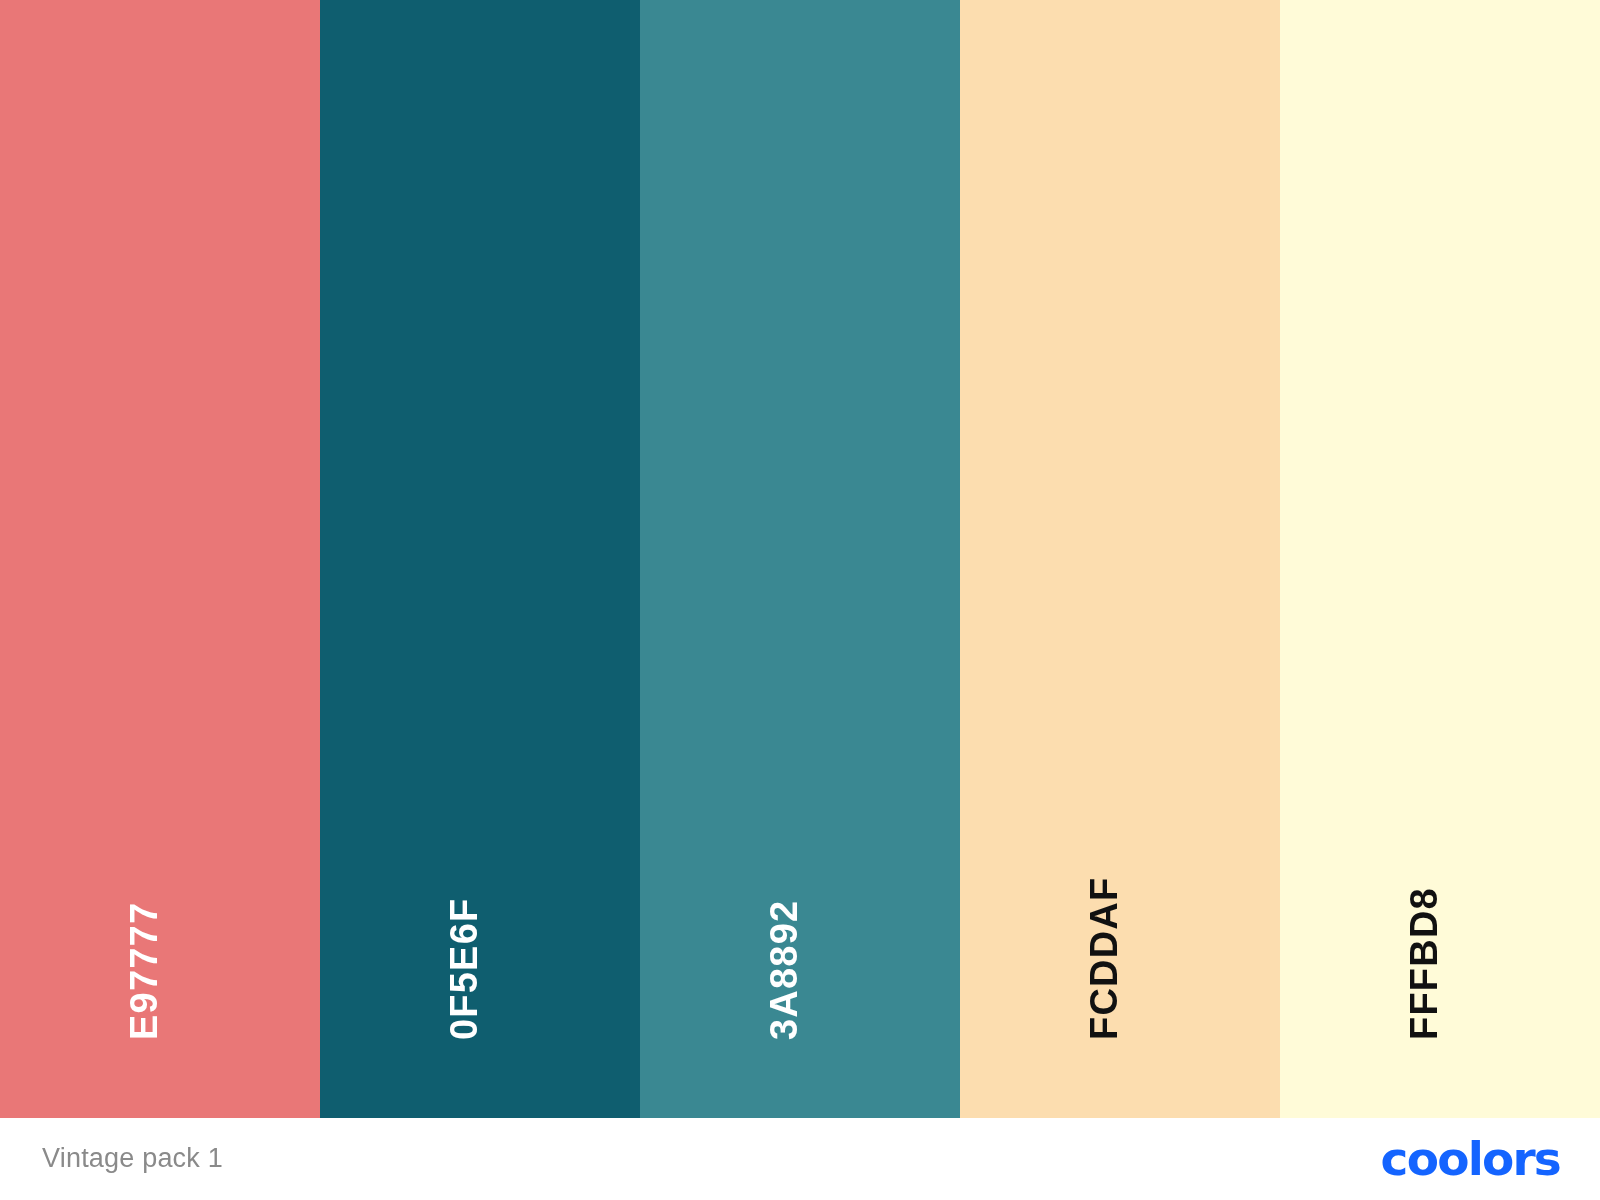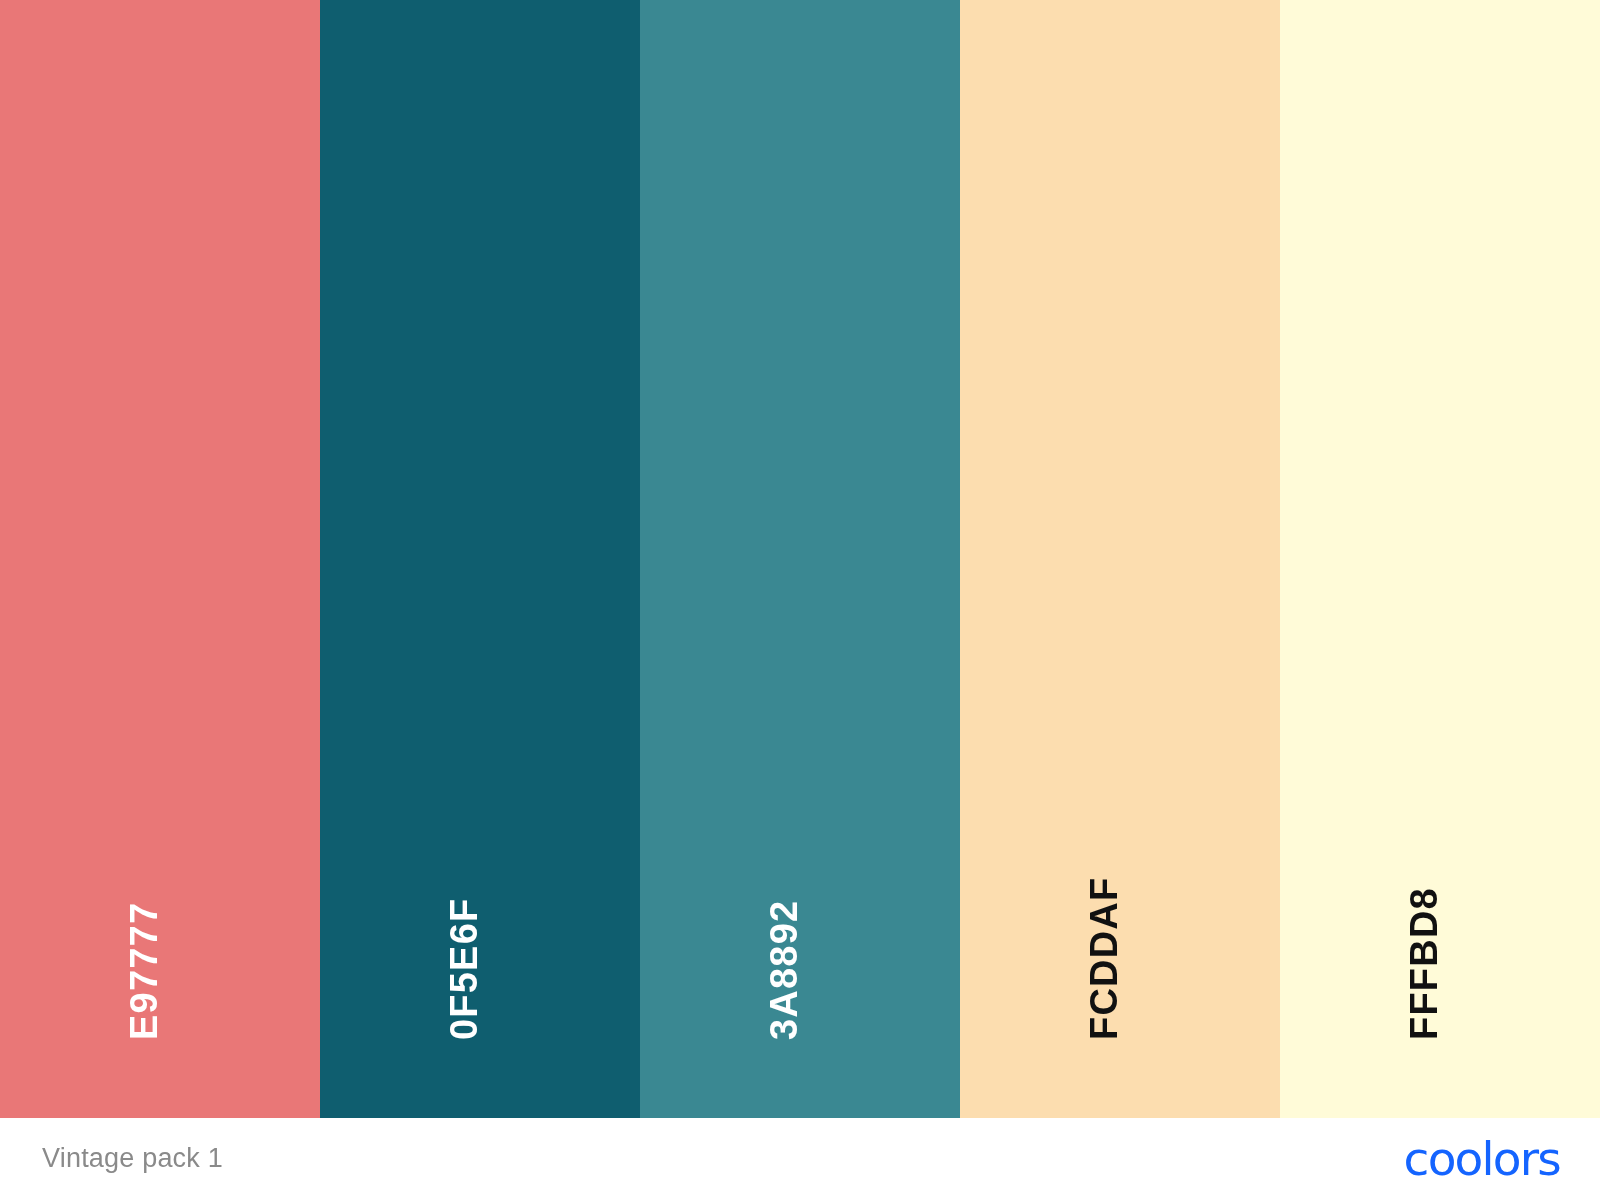--- a/index.html
+++ b/index.html
@@ -90,21 +90,21 @@
   #brand-logo {
     display: flex;
     align-items: center;
     justify-content: flex-end;
     line-height: 1;
   }
 
   #brand-logo-text {
     font-family: "DejaVu Sans", sans-serif;
     font-size: 47px;
-    font-weight: normal;
+    font-weight: bold;
     color: #1464ff;
     letter-spacing: -1.8px;
     line-height: 1;
     padding-bottom: 2px;
   }
 </style>
 </head>
 <body>
 
 <div id="palette-page">

